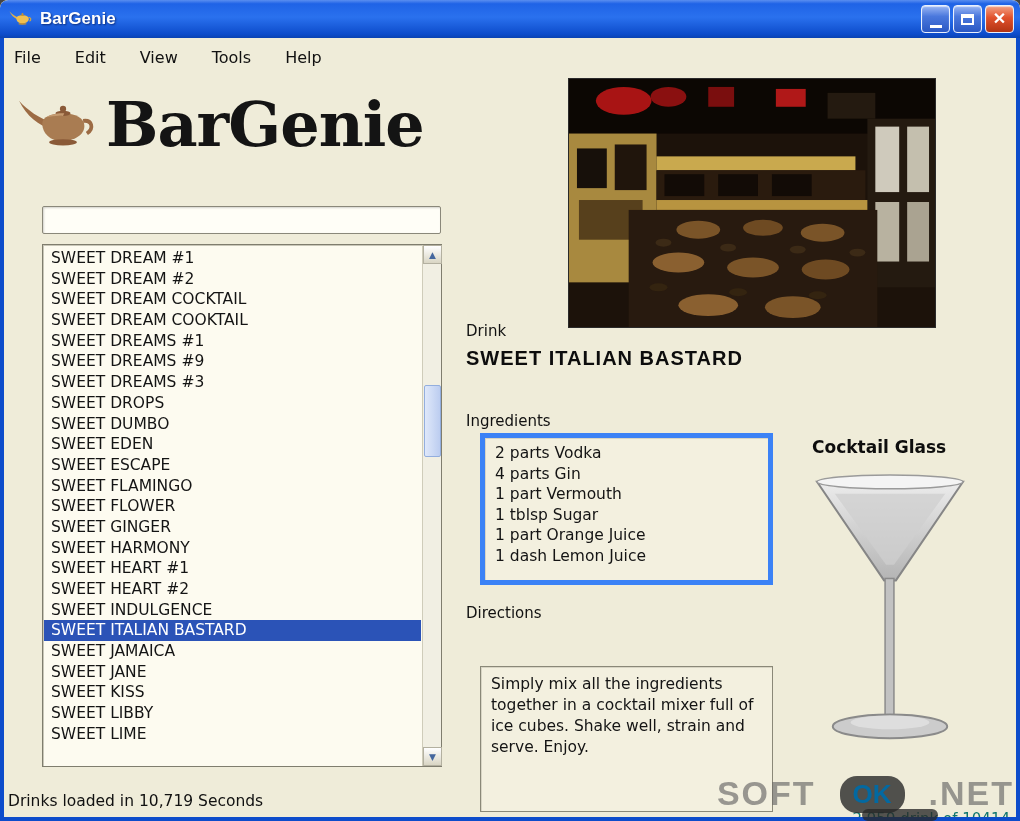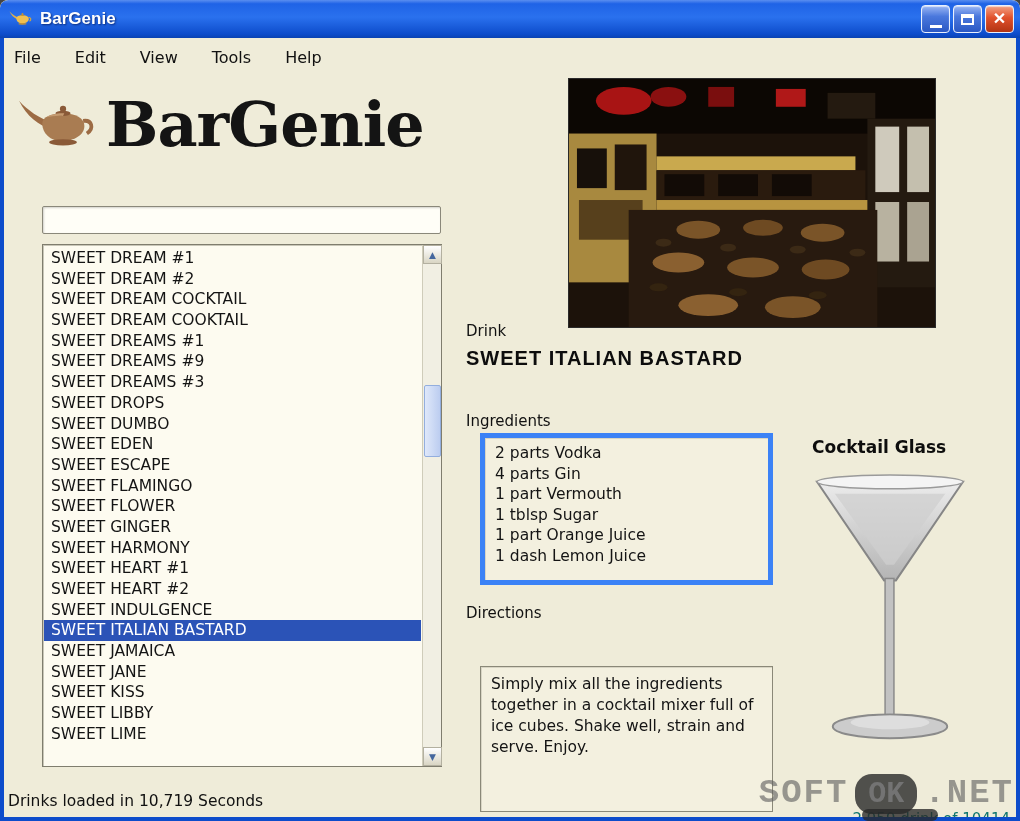--- a/index.html
+++ b/index.html
@@ -130,26 +130,26 @@
     margin-top:40px;
   }
 
   
   .status-left  { position:absolute; left:8px;  top:792px; font-size:15.5px; color:#111; }
   .status-right { position:absolute; right:10px; top:810px; font-size:15px; color:#0f766e; }
 
   
   .watermark {
     position:absolute; right:6px; top:774px; z-index:9;
-    display:flex; align-items:flex-start; gap:7px;
-    font-family:Liberation Mono, monospace; font-weight:bold;
+    display:flex; align-items:flex-end; gap:24px;
+    font-family:Liberation Sans, sans-serif; font-weight:bold;
   }
   .wm-text { font-size:34px; color:rgba(95,95,95,.62); letter-spacing:2px; }
   .wm-badge {
-    background:rgba(45,45,45,.82); color:#737373; font-size:30px;
+    background:rgba(45,45,45,.82); color:#0369a1; font-size:26px;
     padding:3px 13px; border-radius:17px;
   }
   .wm-pill {
     position:absolute; left:862px; top:809px; width:76px; height:12px;
     background:rgba(40,40,40,.78); border-radius:7px; z-index:9;
   }
 </style>
 </head>
 <body>
 

